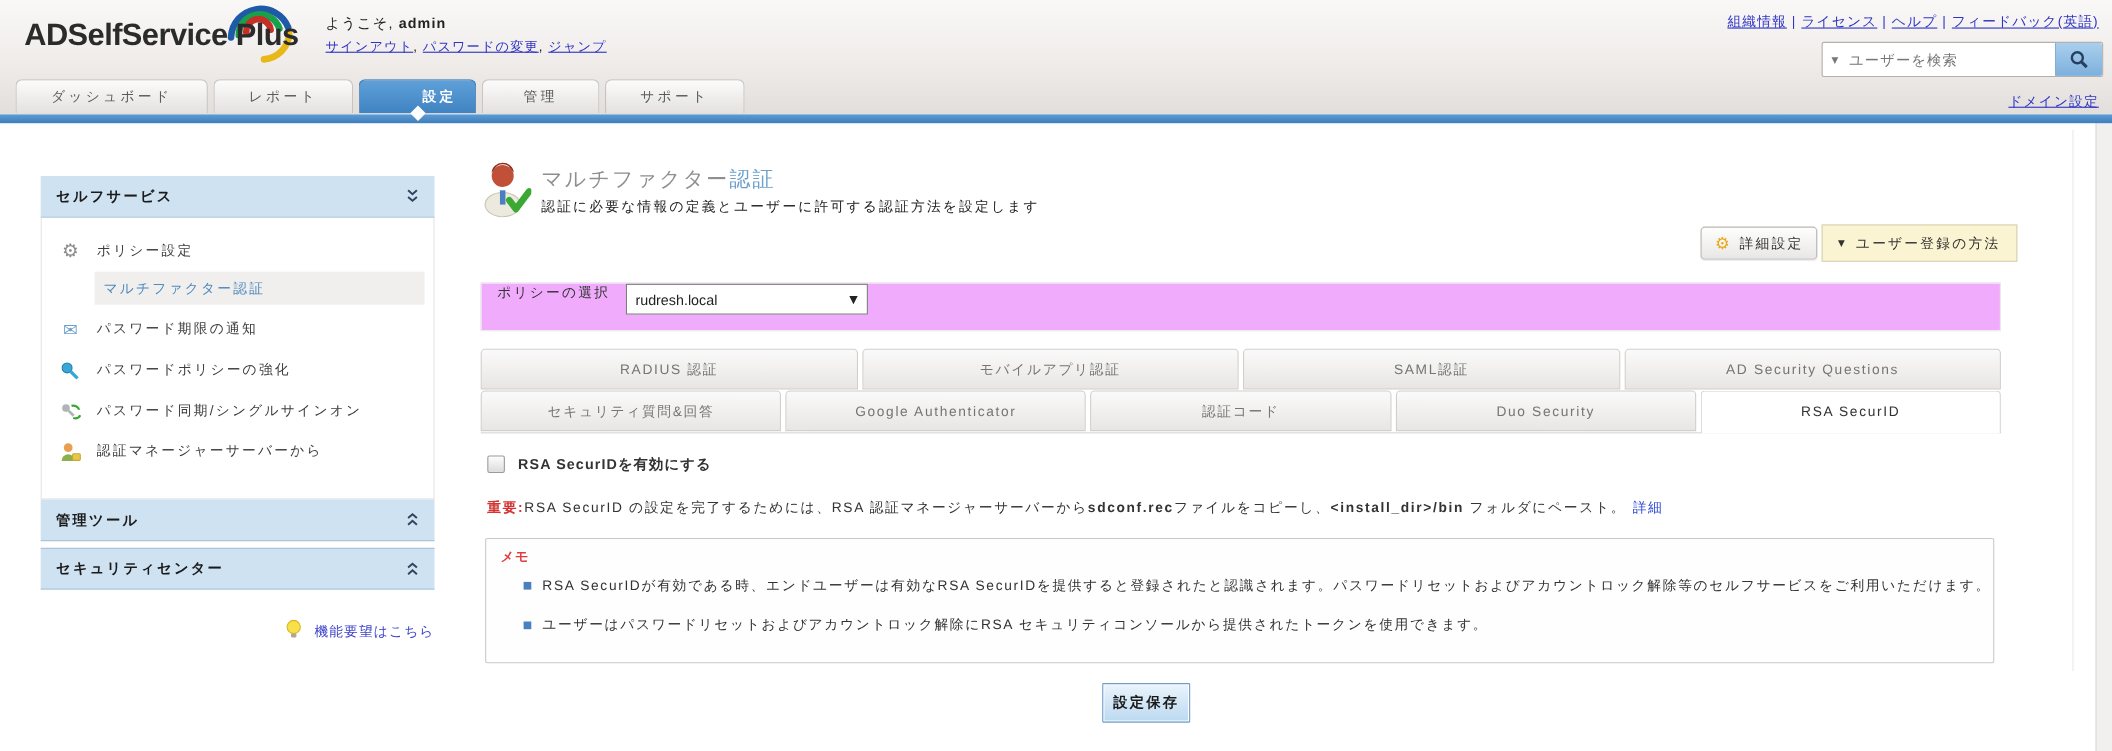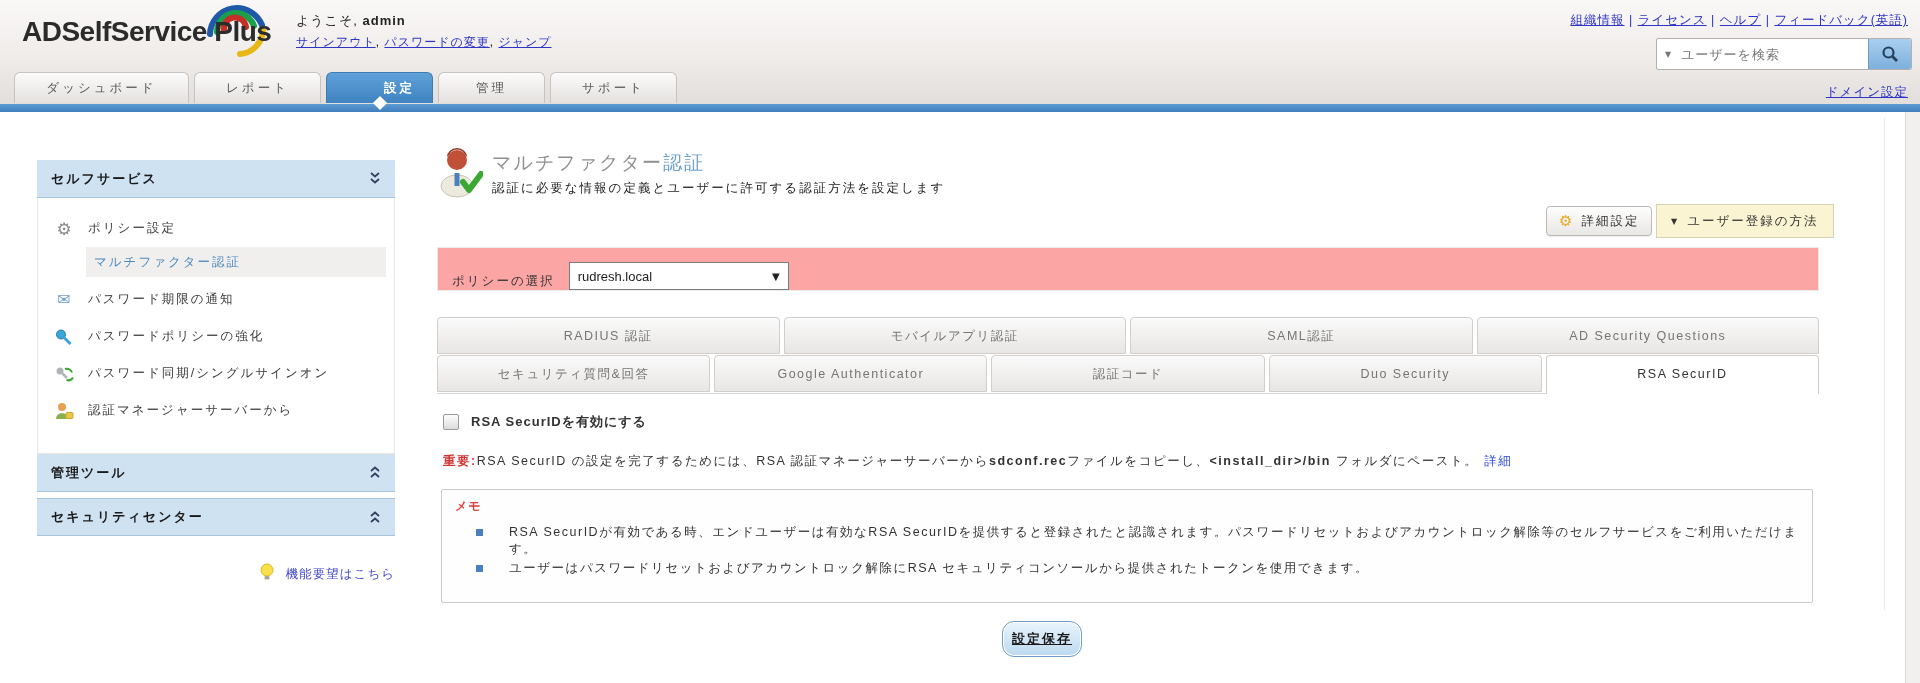--- a/index.html
+++ b/index.html
@@ -76,23 +76,23 @@
                  letter-spacing:2px;font-weight:500;}
   #btn-advanced{position:absolute;left:1546px;top:206px;height:28px;padding:0 12px;
                 display:flex;align-items:center;font-size:12.5px;color:#333;letter-spacing:2px;
                 background:linear-gradient(180deg,#fefefe,#e9e7e5);border:1px solid #bcb8b4;
                 border-radius:4px;cursor:pointer;box-shadow:0 1px 1px rgba(0,0,0,.08);}
   #btn-enroll{position:absolute;left:1656px;top:204px;height:32px;padding:0 14px;
               display:flex;align-items:center;font-size:12.5px;color:#333;letter-spacing:2px;
               background:#fbf4d2;border:1px solid #d6d0b4;cursor:pointer;}
   #btn-enroll .caret{font-size:8px;margin-right:8px;color:#333;}
 
-  #policy-bar{position:absolute;left:437px;top:247px;width:1382px;height:44px;
-              background:#fca5a5;border:1px solid #ececec;box-sizing:border-box;
-              display:flex;align-items:flex-end;}
+  #policy-bar{position:absolute;left:437px;top:257px;width:1382px;height:44px;
+              background:#f0abfc;border:1px solid #ececec;box-sizing:border-box;
+              display:flex;align-items:flex-start;}
   #policy-label{font-size:12.5px;color:#333;letter-spacing:2px;margin-left:14px;font-weight:500;}
   #policy-select{margin-left:14px;width:218px;height:26px;background:#fff;border:1px solid #7d7d7d;
                  display:flex;align-items:center;font-size:13px;color:#222;cursor:pointer;}
   #policy-select .val{margin-left:8px;}
   #policy-select .caret{margin-left:auto;margin-right:8px;font-size:10px;}
 
   .tab-row{position:absolute;left:437px;width:1382px;height:38px;display:flex;gap:4px;}
   #tab-row1{top:317px;} #tab-row2{top:355px;}
   .ctab{flex:1;height:37px;line-height:37px;text-align:center;font-size:12.5px;color:#757575;
         letter-spacing:1.5px;background:linear-gradient(180deg,#fafafa,#e8e6e4);
@@ -110,27 +110,27 @@
   #important b{font-weight:bold;}
   #important a{margin-left:6px;}
   a.blue{color:#2f4bd8;text-decoration:none;cursor:pointer;text-align:right;}
 
   #memo-box{position:absolute;left:441px;top:489px;width:1372px;height:114px;
             border:1px solid #cbc8c5;border-radius:2px;background:#fffefe;box-sizing:border-box;}
   #memo-title{position:absolute;left:13px;top:8px;font-size:12px;font-weight:bold;color:#e03c3c;letter-spacing:1px;}
   .memo-item{position:absolute;left:34px;display:flex;}
   #memo-item-0{top:34px;} #memo-item-1{top:70px;}
   .memo-item .sq{width:7px;height:7px;background:#4a7fc0;margin-top:5px;flex:none;}
-  .memo-item .txt{margin-left:26px;font-size:12.5px;color:#333;letter-spacing:1.5px;}
+  .memo-item .txt{margin-left:10px;font-size:12.5px;color:#333;letter-spacing:1.5px;}
 
   #save-btn{position:absolute;left:1002px;top:621px;width:78px;height:34px;
             background:linear-gradient(180deg,#eaf4fc,#bcd9f0);border:1px solid #6f9dc6;
-            border-radius:12px;box-shadow:inset 0 0 0 1px #fff;
+            border-radius:1px;box-shadow:inset 0 0 0 1px #fff;
             font-size:13px;font-weight:bold;color:#1a1a1a;letter-spacing:2px;
-            display:flex;align-items:center;justify-content:center;cursor:pointer;text-decoration:underline;}
+            display:flex;align-items:center;justify-content:center;cursor:pointer;}
 
   #container-edge{position:absolute;left:1884px;top:118px;width:1px;height:492px;background:#eceae8;}
   #scrollbar{position:absolute;left:1905px;top:112px;width:15px;height:571px;
              background:#f2f0ee;border-left:1px solid #dbd8d5;box-sizing:border-box;cursor:pointer;}
 </style>
 </head>
 <body>
 
 <div id="page">
 

